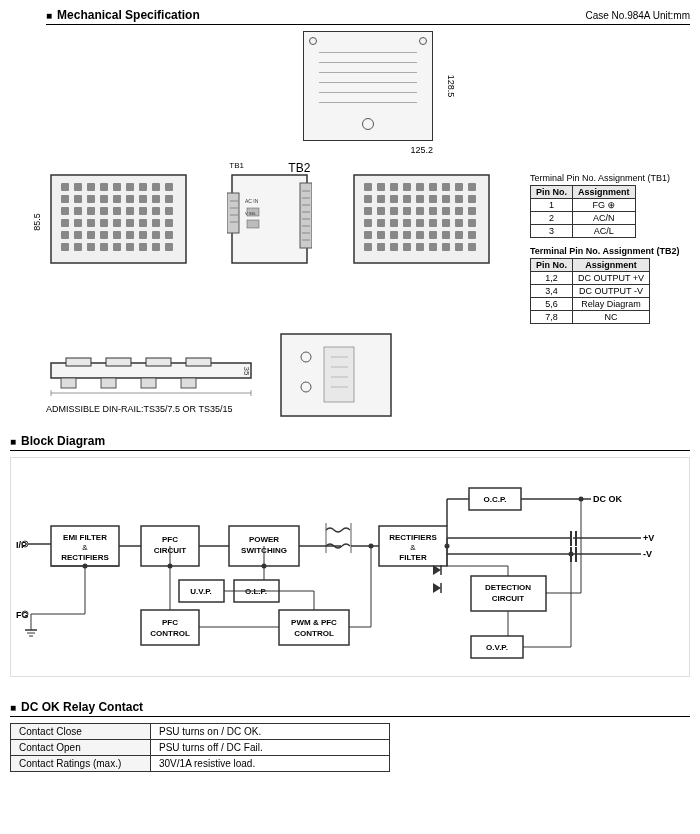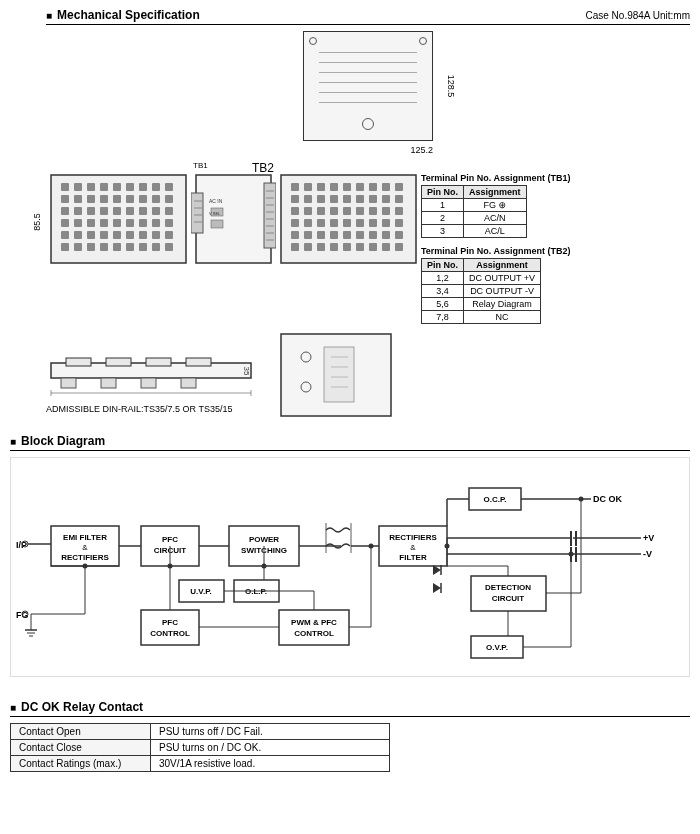--- a/index.html
+++ b/index.html
@@ -157,21 +157,21 @@
           <div style="position:absolute;top:50px;left:15px;right:15px;height:1px;background:#aaa;"></div>
           <div style="position:absolute;top:60px;left:15px;right:15px;height:1px;background:#aaa;"></div>
           <div style="position:absolute;top:70px;left:15px;right:15px;height:1px;background:#aaa;"></div>
         </div>
         <div class="dim-label-height">128.5</div>
       </div>
       <div class="dim-label-width">125.2</div>
     </div>
   </div>
 
-  <div style="display:flex; align-items:flex-start; margin-bottom:8px;">
+  <div style="display:flex; justify-content:space-between; align-items:flex-start; margin-bottom:8px;">
 
     <div style="position:relative;">
       <div style="font-size:9px; position:absolute; left:-18px; top:50%; transform:translateY(-50%) rotate(-90deg); white-space:nowrap;">85.5</div>
       <svg width="145" height="95">
         <rect x="5" y="2" width="135" height="88" fill="#f0f0f0" stroke="#333" stroke-width="1.5"></rect>
 
         <g fill="#888" stroke="none">
 
           <rect x="15" y="10" width="8" height="8" rx="1"></rect>
             <rect x="28" y="10" width="8" height="8" rx="1"></rect>
@@ -323,21 +323,21 @@
             <rect x="80" y="70" width="8" height="8" rx="1"></rect>
           <rect x="93" y="70" width="8" height="8" rx="1"></rect>
             <rect x="106" y="70" width="8" height="8" rx="1"></rect>
           <rect x="119" y="70" width="8" height="8" rx="1"></rect>
         </g>
       </svg>
     </div>
 
     <div class="terminal-area">
       <div>
-        <div style="font-weight:bold;font-size:9px;margin-bottom:2px;">Terminal Pin No.  Assignment (TB1)</div>
+        <div style="font-weight:normal;font-size:9px;margin-bottom:2px;">Terminal Pin No.  Assignment (TB1)</div>
         <table class="terminal-table">
           <thead>
             <tr>
               <th>Pin No.</th>
               <th>Assignment</th>
             </tr>
           </thead>
           <tbody id="tb1-body">
           <tr>
                 <td>1</td>
@@ -582,26 +582,26 @@
   </div>
 </div>
 
 <div id="dc-ok">
   <div class="section-header">
     <span>DC OK Relay Contact</span>
   </div>
   <table class="relay-table">
     <tbody id="relay-body">
     <tr>
+          <td>Contact Close</td>
+          <td>PSU turns on / DC OK.</td>
+        </tr>
+        <tr>
           <td>Contact Open</td>
           <td>PSU turns off / DC Fail.</td>
-        </tr>
-        <tr>
-          <td>Contact Close</td>
-          <td>PSU turns on / DC OK.</td>
         </tr>
         <tr>
           <td>Contact Ratings (max.)</td>
           <td>30V/1A resistive load.</td>
         </tr>
       </tbody>
   </table>
 </div>
 
 </body></html>

